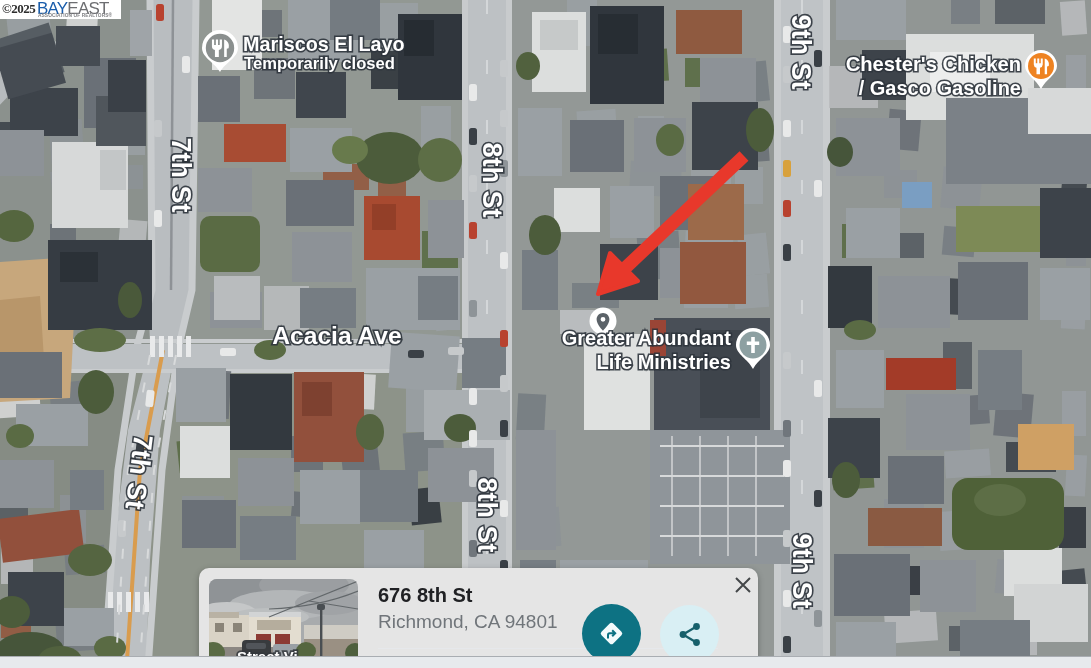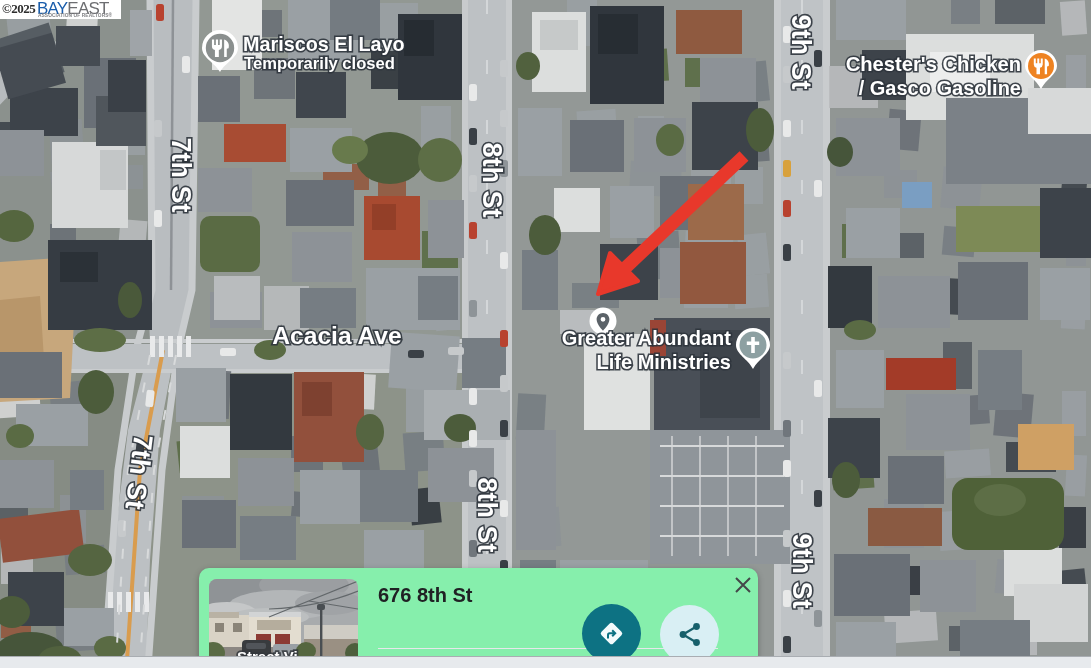--- a/index.html
+++ b/index.html
@@ -504,21 +504,21 @@
 </svg>
 
 <div style="position:absolute;left:0;top:0;width:121px;height:19px;background:#fff;"></div>
 
 <div style="position:absolute;left:2px;top:1px;font-size:13px;font-weight:bold;color:#2d2d2d;letter-spacing:-0.5px;font-family:Liberation Serif, serif;">©2025</div>
 
 <div style="position:absolute;left:37px;top:-1px;font-size:17px;font-weight:normal;letter-spacing:-0.8px;"><span style="color:#1a5dab;">BAY</span><span style="color:#6d6e71;">EAST</span></div>
 
 <div style="position:absolute;left:38px;top:12.5px;font-size:4.8px;font-weight:bold;color:#808184;letter-spacing:0.1px;">ASSOCIATION OF REALTORS®</div>
 
-<div style="position:absolute;left:199px;top:568px;width:559px;height:100px;background:#86efac;border-radius:10px;box-shadow:0 2px 6px rgba(0,0,0,0.28);">
+<div style="position:absolute;left:199px;top:568px;width:559px;height:100px;background:#e5e5e5;border-radius:10px;box-shadow:0 2px 6px rgba(0,0,0,0.28);">
 
   <div style="position:absolute;left:10px;top:11px;width:149px;height:89px;border-radius:8px;overflow:hidden;">
     <svg width="149" height="89" viewBox="0 0 149 89">
 
       <rect x="0" y="0" width="149" height="89" fill="#a8abad"></rect>
       <ellipse cx="30" cy="10" rx="50" ry="20" fill="#8f9396"></ellipse>
       <ellipse cx="95" cy="6" rx="45" ry="16" fill="#9b9ea1"></ellipse>
       <ellipse cx="75" cy="26" rx="55" ry="15" fill="#b3b6b8"></ellipse>
       <ellipse cx="18" cy="34" rx="30" ry="11" fill="#c5c7c8"></ellipse>
       <ellipse cx="120" cy="24" rx="34" ry="12" fill="#a0a3a6"></ellipse>
@@ -553,20 +553,21 @@
       <rect x="108" y="25" width="8" height="6" rx="2" fill="#494e52"></rect>
 
       <path d="M149,2 L60,38 M149,12 Q110,28 60,30 M100,22 L149,30" stroke="#63686b" stroke-width="1.2" fill="none"></path>
 
       <text x="28" y="83" font-size="15" font-weight="bold" fill="#fff" style="paint-order:stroke;stroke:rgba(50,55,60,0.85);stroke-width:3.4px;font-family:'Liberation Sans',sans-serif;">Street Vi</text>
     </svg>
   </div>
 
   <div style="position:absolute;left:179px;top:16px;font-size:20px;font-weight:bold;color:#202124;">676 8th St</div>
 
+  <div style="position:absolute;left:179px;top:43px;font-size:19px;color:#70757a;">Richmond, CA 94801</div>
 
   <div style="position:absolute;left:179px;top:80px;width:340px;height:1px;background:#e6e8eb;"></div>
 
   <div style="position:absolute;left:383px;top:36px;width:59px;height:59px;border-radius:50%;background:#0d7283;">
     <svg width="59" height="59" viewBox="0 0 59 59">
       <rect x="21.2" y="21.2" width="16.6" height="16.6" rx="2.5" fill="#f3fbfc" transform="rotate(45 29.5 29.5)"></rect>
       <path d="M26,34.5 L26,31 Q26,29.3 27.7,29.3 L32.6,29.3 M30.2,26.3 L33.2,29.3 L30.2,32.3" stroke="#0d7283" stroke-width="2" fill="none"></path>
     </svg>
   </div>
 

